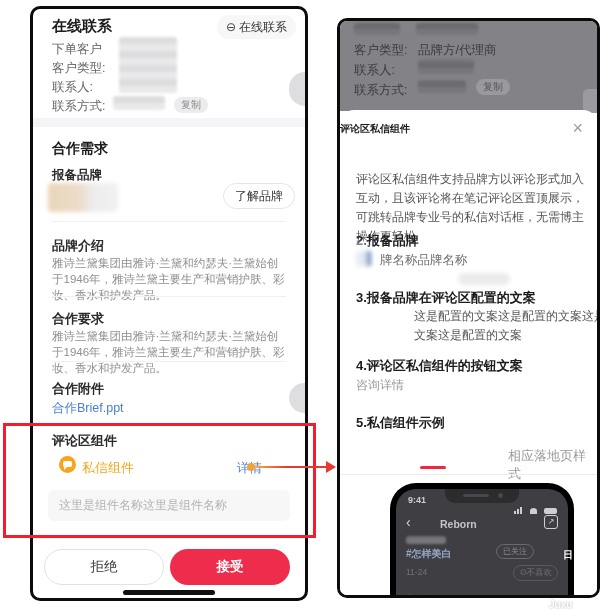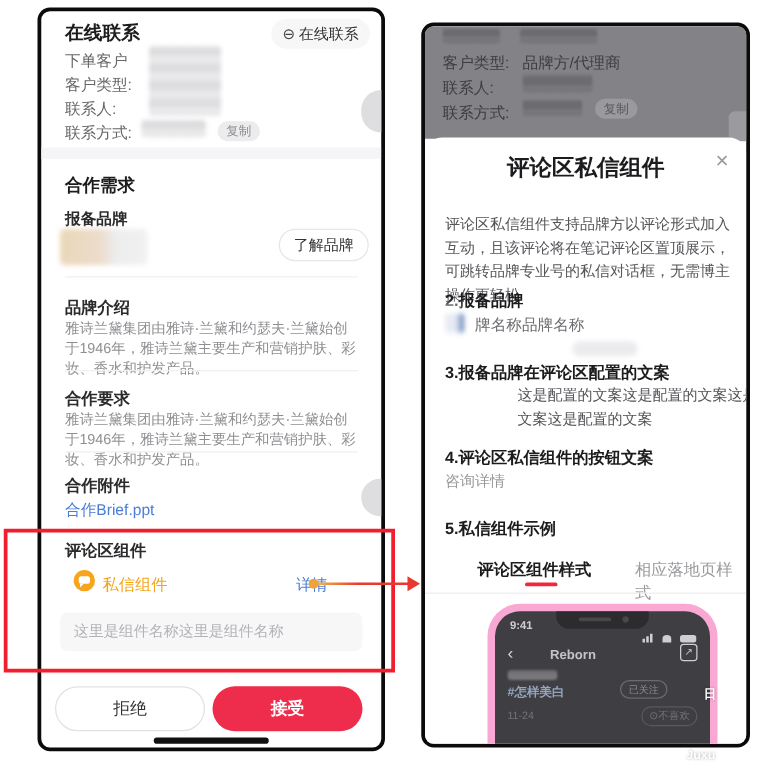--- a/index.html
+++ b/index.html
@@ -14,25 +14,25 @@
   .para{color:#8f8f93;font-size:11.5px;line-height:16px;width:234px;}
   .divider{position:absolute;height:1px;background:#f0f0f0;left:19px;right:19px;}
   .mosaic{background-image:repeating-linear-gradient(0deg,#e9e9ea 0 7px,#dddde0 7px 14px),repeating-linear-gradient(90deg,rgba(255,255,255,.55) 0 7px,rgba(0,0,0,.05) 7px 14px);filter:blur(1.5px);border-radius:3px;}
   .mosaic-dark{background-image:repeating-linear-gradient(0deg,#77777b 0 6px,#6c6c70 6px 12px),repeating-linear-gradient(90deg,rgba(255,255,255,.12) 0 6px,rgba(0,0,0,.08) 6px 12px);filter:blur(1px);border-radius:3px;}
   .pill{display:inline-flex;align-items:center;justify-content:center;border-radius:14px;box-sizing:border-box;}
   .copy-pill{background:#ececee;color:#8a8a8e;font-size:10px;border-radius:9px;padding:1px 7px;}
   .blue{color:#4a7dd6;}
   .orange-txt{color:#f5a51d;}
   .red-box{position:absolute;border:3px solid #f01e2e;background:transparent;}
   .modal{position:absolute;left:0;right:0;bottom:0;background:#fff;border-radius:14px 14px 0 0;}
-  .m-title{font-weight:bold;font-size:18px;color:#1c1c1e;text-align:center;}
+  .m-title{font-weight:bold;font-size:10px;color:#1c1c1e;}
   .m-h{font-weight:bold;font-size:13px;color:#1c1c1e;}
   .m-body{font-size:12px;color:#55555a;line-height:19px;}
   .gray-bump{position:absolute;background:#dedee0;border-radius:17px 0 0 17px;}
-  .mock{position:absolute;background:#f9a8d4;border-radius:26px 26px 0 0;overflow:hidden;}
+  .mock{position:absolute;background:#000000;border-radius:26px 26px 0 0;overflow:hidden;}
   .mock-screen{position:absolute;left:6px;right:6px;top:6px;bottom:0;background:#3f3f43;border-radius:20px 20px 0 0;overflow:hidden;}
   .bar{display:inline-block;background:#cfcfd2;margin-right:1px;vertical-align:bottom;}
 </style>
 </head>
 <body>
 
 <div id="stage">
 
   <div class="phone" style="left:30px;top:6px;width:278px;height:595px;">
 
@@ -121,21 +121,20 @@
       <div class="abs" style="left:118px;top:163px;width:52px;height:12px;background:#ebebee;filter:blur(2px);border-radius:6px;"></div>
 
       <div class="m-h abs" style="left:16px;top:179px;">3.报备品牌在评论区配置的文案</div>
       <div class="m-body abs" style="left:28px;top:197px;width:228px;margin-left:46px;">这是配置的文案这是配置的文案这是配置的文案这是配置的文案</div>
 
       <div class="m-h abs" style="left:16px;top:247px;">4.评论区私信组件的按钮文案</div>
       <div class="m-body abs" style="left:16px;top:266px;color:#98989c;">咨询详情</div>
 
       <div class="m-h abs" style="left:16px;top:304px;">5.私信组件示例</div>
 
-      <div class="abs" style="left:42px;top:337px;font-size:13px;font-weight:bold;color:#1c1c1e;">评论区组件样式</div>
       <div class="abs" style="left:168px;top:337px;font-size:13px;color:#9a9a9e;">相应落地页样式</div>
       <div class="abs" style="left:80px;top:356px;width:26px;height:3px;background:#f0283f;border-radius:2px;"></div>
       <div class="abs" style="left:0;right:0;top:364px;height:1px;background:#ededef;"></div>
 
       <div class="mock" style="left:50px;top:373px;width:184px;height:117px;">
         <div class="mock-screen">
           <div class="abs" style="left:49px;top:0;width:74px;height:14px;background:#2c2c2f;border-radius:0 0 10px 10px;">
             <div style="position:absolute;left:18px;top:5px;width:26px;height:3px;background:#48484c;border-radius:2px;"></div>
             <div style="position:absolute;right:16px;top:4px;width:5px;height:5px;background:#48484c;border-radius:50%;"></div>
           </div>

